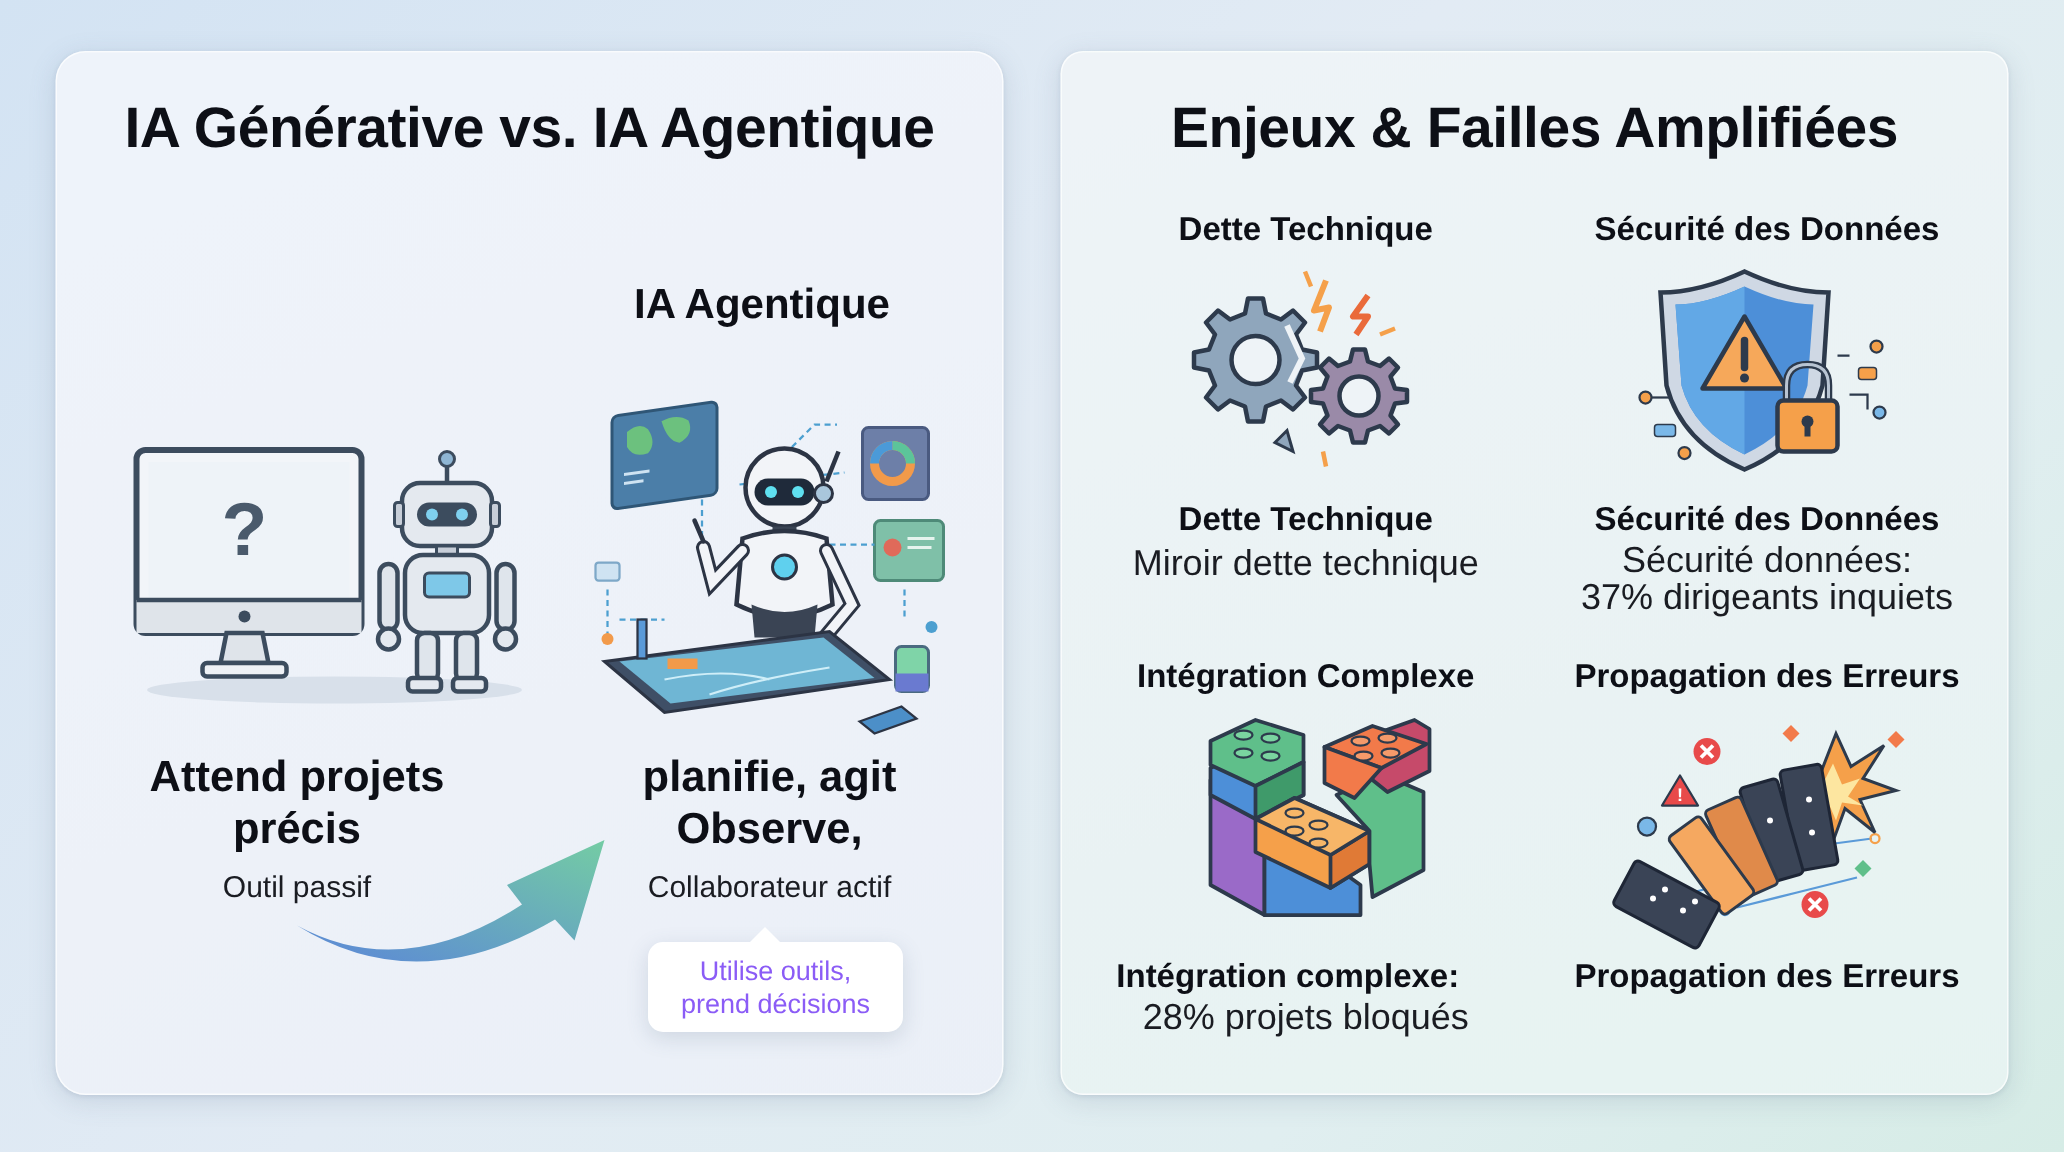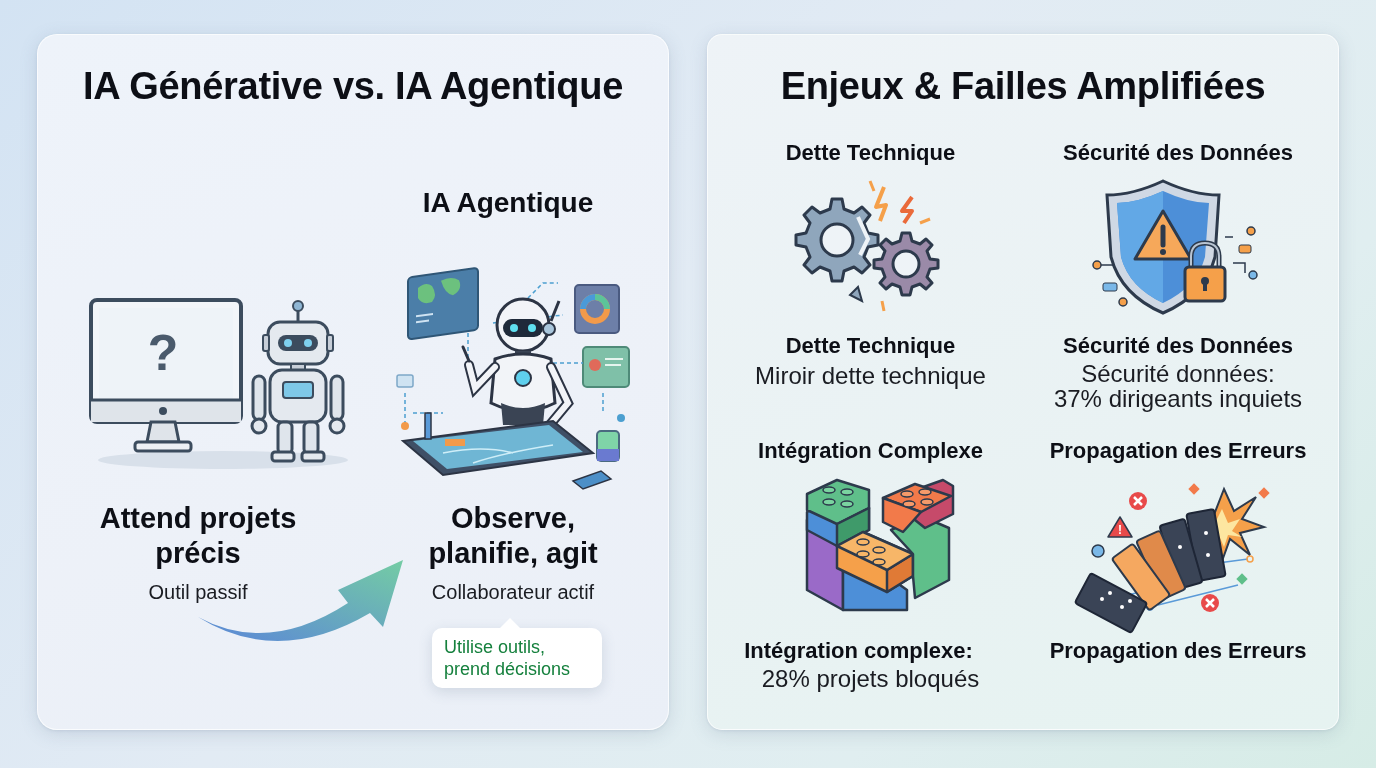--- a/index.html
+++ b/index.html
@@ -37,21 +37,21 @@
     .big-label {
       position: absolute; text-align: center; font-weight: 700; font-size: 29px; line-height: 35px;
     }
     .small-label {
       position: absolute; text-align: center; font-size: 20px; color: #1a1c22;
     }
     .tooltip {
       position: absolute; left: 394px; top: 593px; width: 170px; height: 60px;
       background: #ffffff; border-radius: 10px;
       box-shadow: 0 4px 14px rgba(80,100,130,0.18);
-      text-align: left; font-size: 18px; line-height: 22px; padding-top: 8px; color: #15803d; padding-left: 12px;
+      text-align: center; font-size: 18px; line-height: 22px; padding-top: 8px; color: #8b5cf6;
     }
     .tooltip::before {
       content: ""; position: absolute; left: 68px; top: -10px;
       border-left: 10px solid transparent; border-right: 10px solid transparent;
       border-bottom: 10px solid #ffffff;
     }
     .r-head {
       position: absolute; text-align: center; font-weight: 700; font-size: 22px;
     }
     .r-bold {
@@ -167,22 +167,22 @@
     <path d="M0 62 Q70 100 150 48 L140 35 L205 5 L185 72 L172 58 Q80 112 0 62 Z" fill="url(#arrowGrad)"></path>
   </svg>
 
   <div class="big-label" style="left:30px; width:260px; top:466px;">
     <div>Attend projets</div>
     <div>précis</div>
   </div>
   <div class="small-label" style="left:30px; width:260px; top:546px;text-align:center;">Outil passif</div>
 
   <div class="big-label" style="left:345px; width:260px; top:466px;">
+    <div>planifie, agit</div>
     <div>Observe,</div>
-    <div>planifie, agit</div>
   </div>
   <div class="small-label" style="left:345px; width:260px; top:546px;">Collaborateur actif</div>
 
   <div class="tooltip">
     <div>Utilise outils,</div>
     <div>prend décisions</div>
   </div>
 </div>
 
 <div class="panel" id="right-panel">

